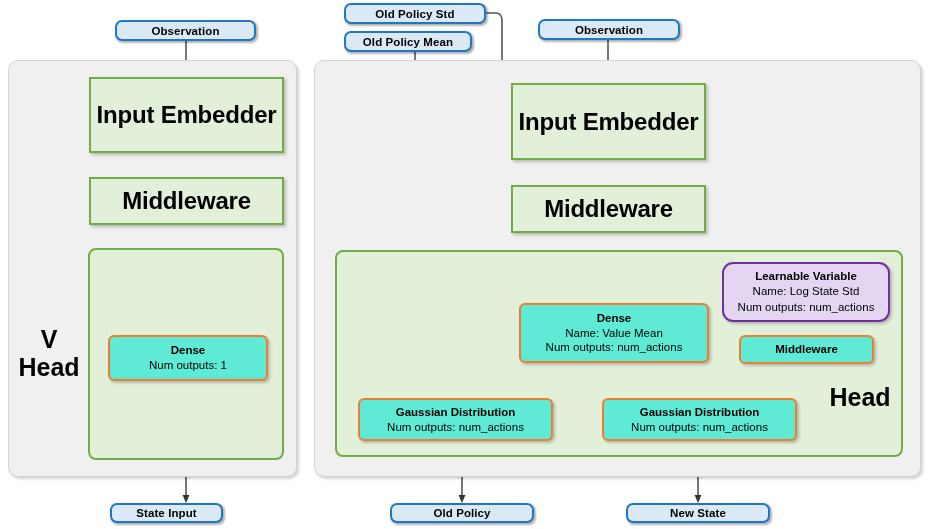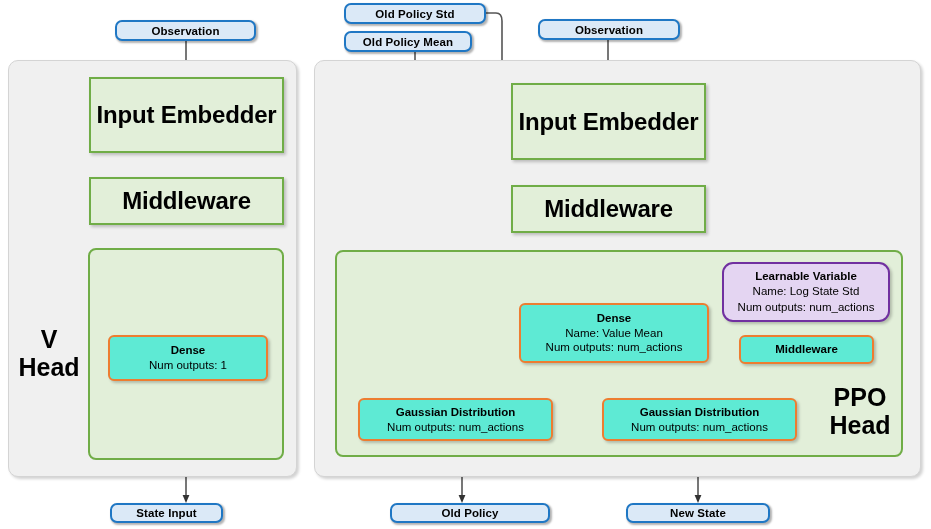--- a/index.html
+++ b/index.html
@@ -94,21 +94,20 @@
   <span>Num outputs: 1</span>
 </div>
 
 <div class="node io" style="left:110px;top:503px;width:113px;height:20px;">
   <span>State Input</span>
 </div>
 
 <div class="panel" style="left:314px;top:60px;width:607px;height:417px;"></div>
 <div class="greenbox" style="left:335px;top:250px;width:568px;height:207px;"></div>
 <div class="caption" style="left:810px;top:383px;width:100px;">
-  <div>PPO</div>
   <div>Head</div>
 </div>
 
 <div class="node io" style="left:344px;top:3px;width:142px;height:21px;">
   <span>Old Policy Std</span>
 </div>
 
 <div class="node io" style="left:344px;top:31px;width:128px;height:21px;">
   <span>Old Policy Mean</span>
 </div>
@@ -144,19 +143,19 @@
 <div class="node orange" style="left:358px;top:398px;width:195px;height:43px;">
   <span class="t1">Gaussian Distribution</span>
   <span>Num outputs: num_actions</span>
 </div>
 
 <div class="node orange" style="left:602px;top:398px;width:195px;height:43px;">
   <span class="t1">Gaussian Distribution</span>
   <span>Num outputs: num_actions</span>
 </div>
 
-<div class="node io" style="left:390px;top:503px;width:160px;height:20px;">
+<div class="node io" style="left:390px;top:503px;width:144px;height:20px;">
   <span>Old Policy</span>
 </div>
 
 <div class="node io" style="left:626px;top:503px;width:144px;height:20px;">
   <span>New State</span>
 </div>
 
 </body></html>

